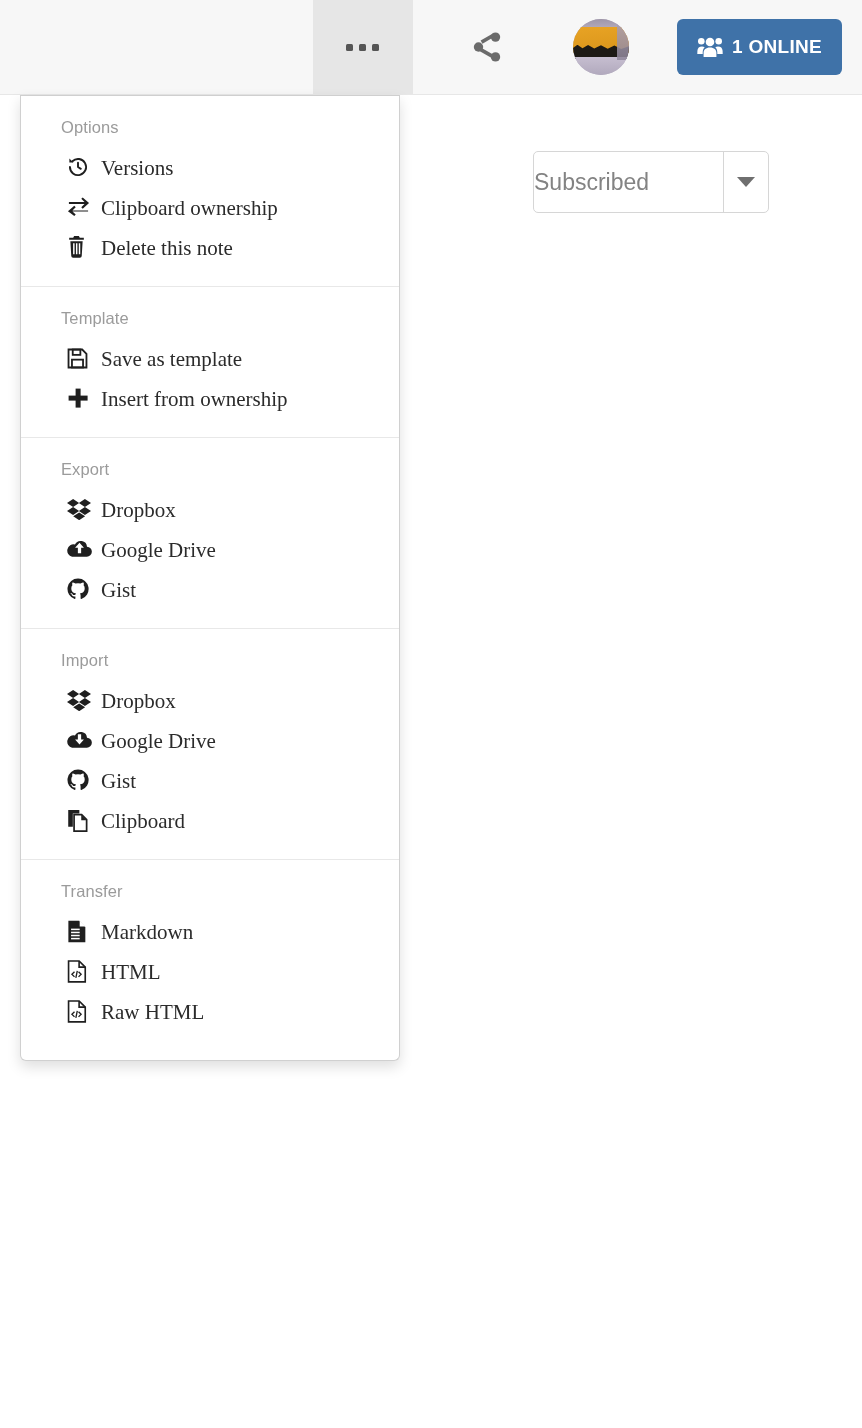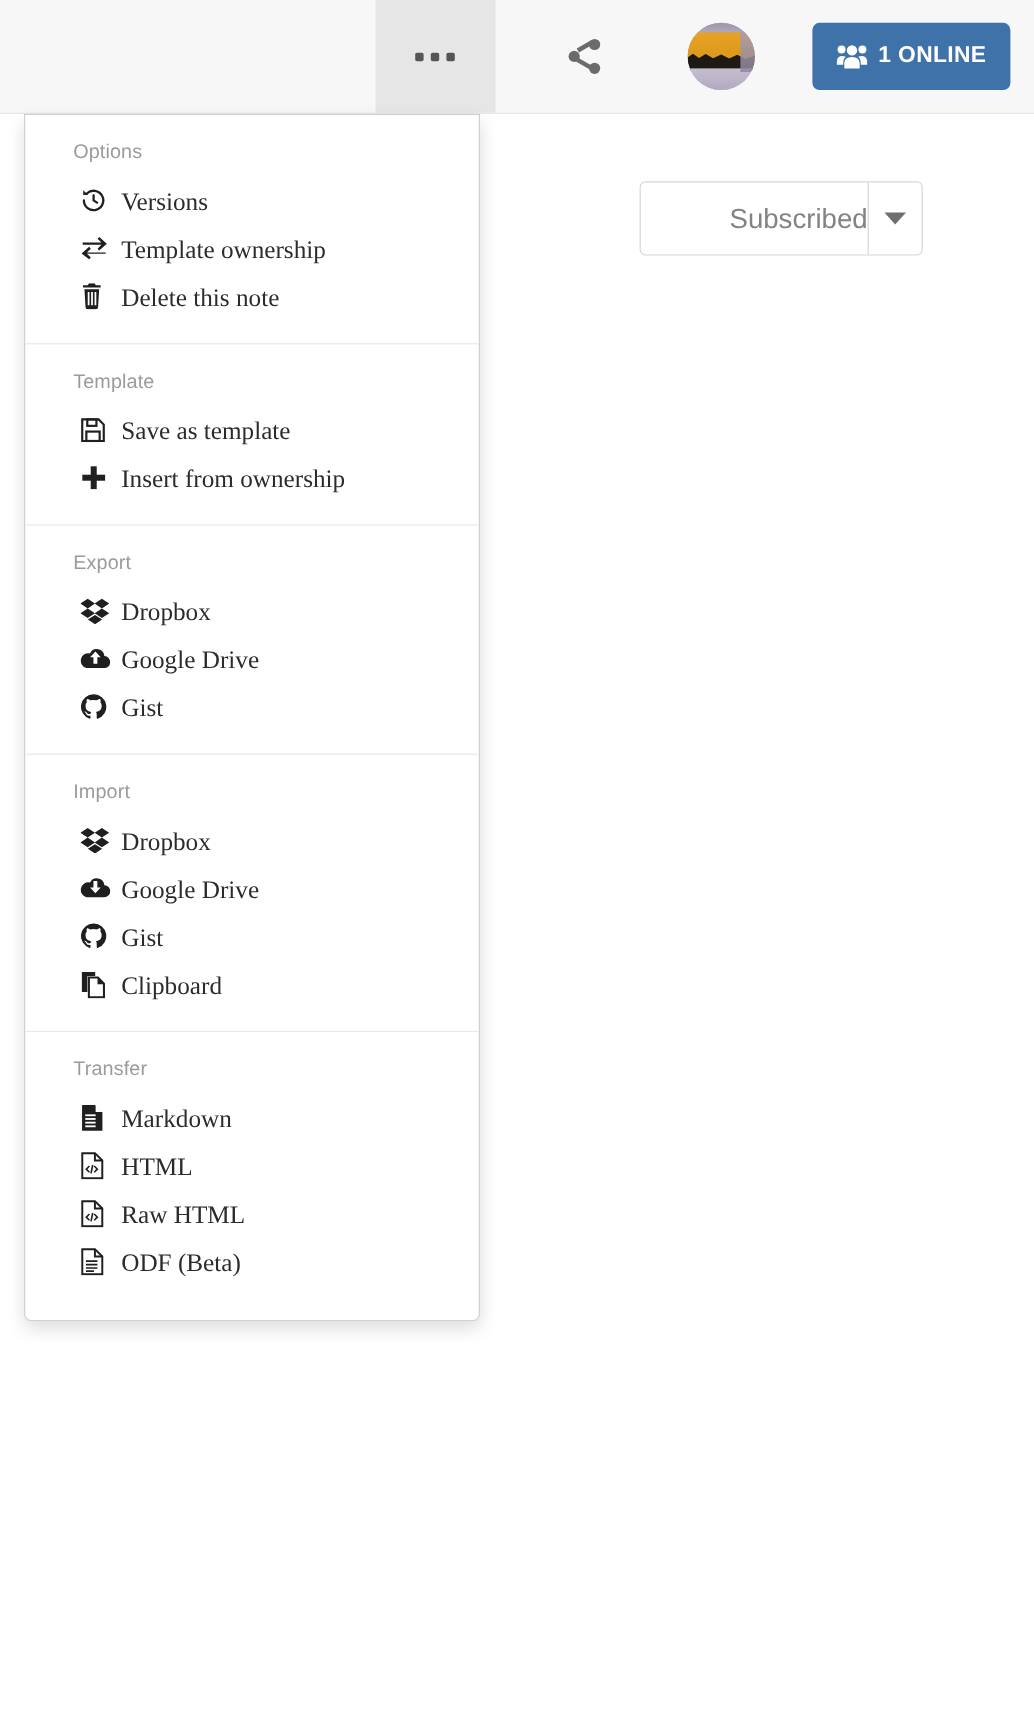--- a/index.html
+++ b/index.html
@@ -182,21 +182,21 @@
     height: 62px;
     border: 1px solid #d6d6d6;
     border-radius: 5px;
     background: #ffffff;
     box-sizing: border-box;
     overflow: hidden;
   }
   .subscribe-main {
     display: flex;
     align-items: center;
-    justify-content: flex-end;
+    justify-content: flex-start;
     width: 189px;
     color: #838383;
     font-size: 23px;
     cursor: pointer;
   }
   .subscribe-caret {
     width: 44px;
     border-left: 1px solid #d6d6d6;
     display: flex;
     align-items: center;
@@ -286,21 +286,21 @@
       <span class="mi-label">Versions</span>
     </div>
 
     <div class="menu-item">
       <span class="mi-icon">
         <svg width="23" height="20" viewBox="0 0 24 20" fill="#1f1f1f">
           <path d="M2 7h16.3l-3.4-3.3 1.5-1.5L23 8.1l-6.6 5.9-1.5-1.6L18.3 9H2z" transform="translate(0,-2.2)"></path>
           <path d="M22 13H5.7l3.4 3.3-1.5 1.5L1 12.9l6.6-5.9 1.5 1.6L5.7 12H22z" transform="translate(0,1.6)"></path>
         </svg>
       </span>
-      <span class="mi-label">Template ownership</span>
+      <span class="mi-label">Clipboard ownership</span>
     </div>
 
     <div class="menu-item">
       <span class="mi-icon">
         <svg width="19" height="22" viewBox="0 0 20 24" fill="#1f1f1f">
           <path d="M7.4 0h5.2l1 1.8H18V4H2V1.8h4.4z"></path>
           <path d="M3.3 5.6h13.4l-1 16.2a2 2 0 0 1-2 1.9H6.3a2 2 0 0 1-2-1.9zm3 2.4v12h1.6V8zm3.1 0v12h1.6V8zm3.1 0v12h1.6V8z"></path>
         </svg>
       </span>
       <span class="mi-label">Delete this note</span>
@@ -441,30 +441,15 @@
       <span class="mi-icon">
         <svg width="20" height="23" viewBox="0 0 20 24" fill="none" stroke="#1f1f1f" stroke-width="1.7">
           <path d="M1.2 1h11l6.4 6.4v15.4H1.2z"></path>
           <path d="M12.2 1v6.4h6.4"></path>
           <path d="M7.4 12.2 4.7 14.9l2.7 2.7M11.6 12.2l2.7 2.7-2.7 2.7M10.3 11.3 8.8 18.6" stroke-width="1.4"></path>
         </svg>
       </span>
       <span class="mi-label">Raw HTML</span>
     </div>
 
-    <div class="menu-item">
-      <span class="mi-icon">
-        <svg width="20" height="23" viewBox="0 0 20 24" fill="none" stroke="#1f1f1f" stroke-width="1.7">
-          <path d="M1.2 1h11l6.4 6.4v15.4H1.2z"></path>
-          <path d="M12.2 1v6.4h6.4"></path>
-          <g stroke-width="1.5">
-            <path d="M4.4 11.4h10"></path>
-            <path d="M4.4 14.4h10"></path>
-            <path d="M4.4 17.4h10"></path>
-            <path d="M4.4 20.2h7"></path>
-          </g>
-        </svg>
-      </span>
-      <span class="mi-label">ODF (Beta)</span>
-    </div>
   </div>
 
 </div>
 
 </body></html>

